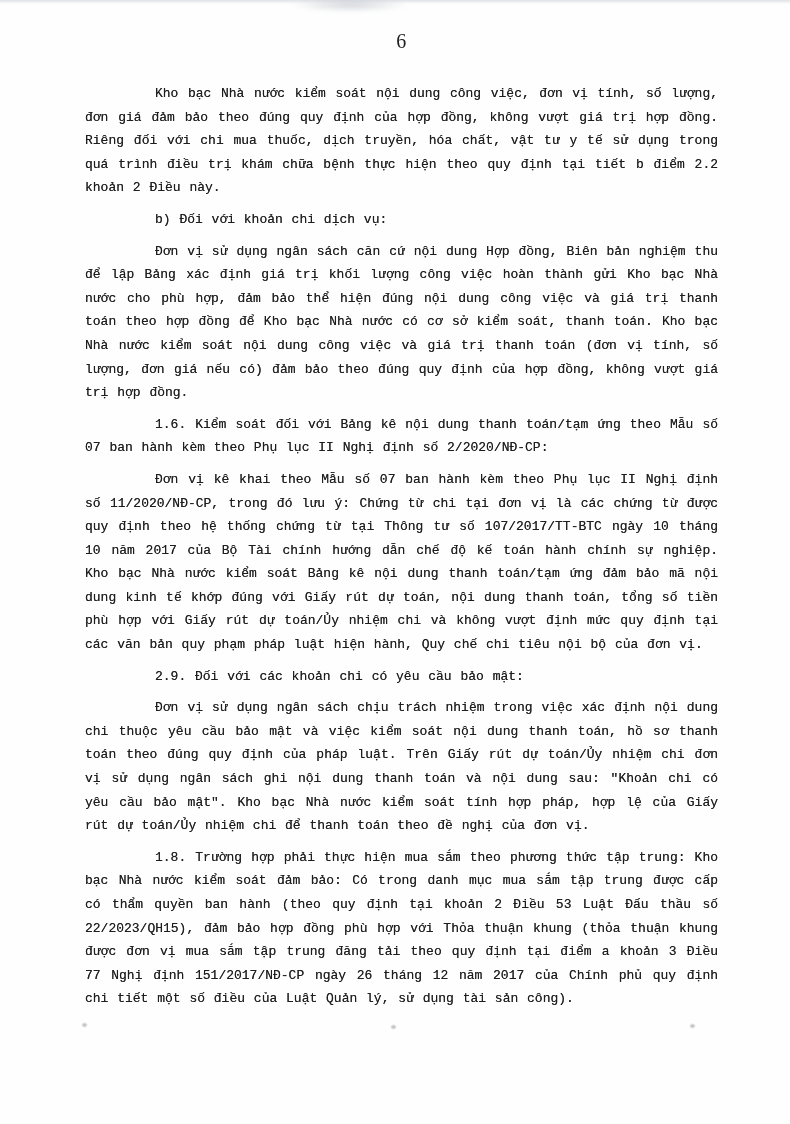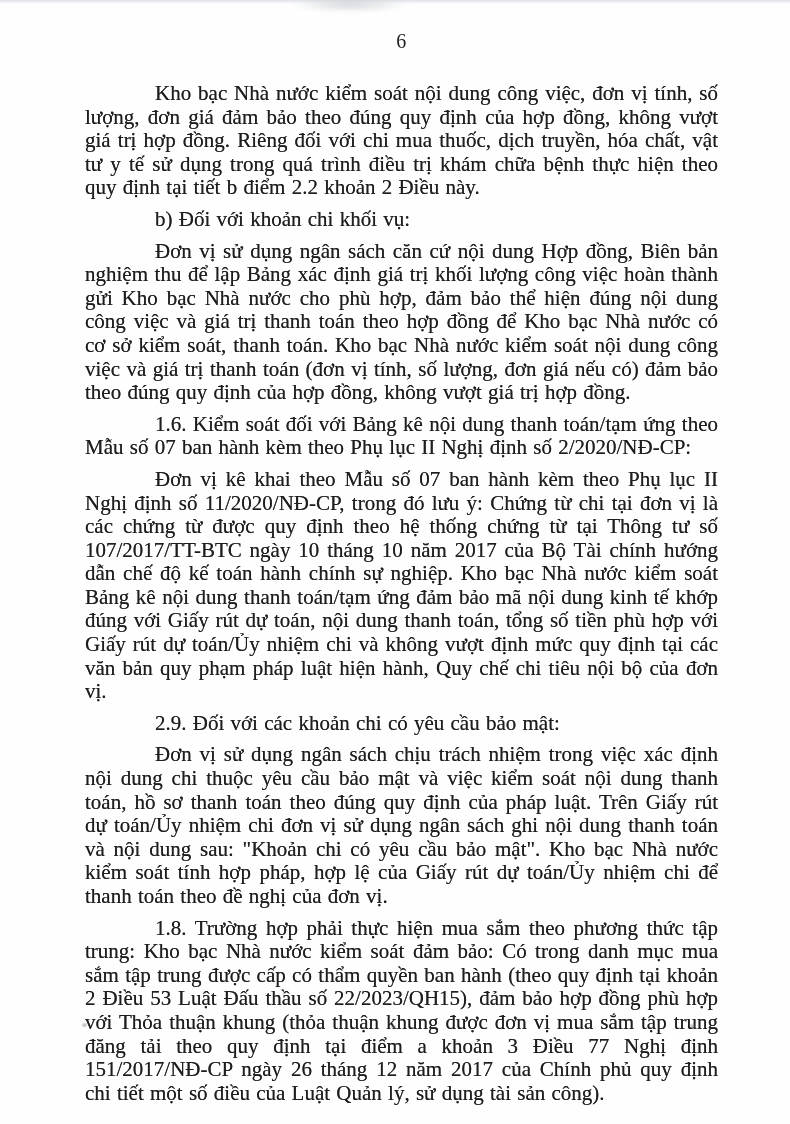--- a/index.html
+++ b/index.html
@@ -57,43 +57,44 @@
     letter-spacing: 0.5px;
   }
   .content {
     position: absolute;
     top: 82px;
     left: 85px;
     width: 633px;
   }
   .content p {
     margin: 0 0 8px 0;
-    font-size: 21px;
+    font-size: 13px;
     line-height: 23.6px;
     text-align: justify;
     text-indent: 70px;
     word-spacing: 1px;
     
     text-shadow: 0 0 0.45px rgba(30,30,30,0.75);
+    font-family: Liberation Mono, monospace;
   }
 </style>
 </head>
 <body>
 
 <div class="page">
 
   <div class="scan-top-edge"></div>
   <div class="scan-smudge"></div>
 
   <div class="page-number">6</div>
 
   <div class="content">
     <p>Kho bạc Nhà nước kiểm soát nội dung công việc, đơn vị tính, số lượng, đơn giá đảm bảo theo đúng quy định của hợp đồng, không vượt giá trị hợp đồng. Riêng đối với chi mua thuốc, dịch truyền, hóa chất, vật tư y tế sử dụng trong quá trình điều trị khám chữa bệnh thực hiện theo quy định tại tiết b điểm 2.2 khoản 2 Điều này.</p>
 
-    <p>b) Đối với khoản chi khối vụ:</p>
+    <p>b) Đối với khoản chi dịch vụ:</p>
 
     <p>Đơn vị sử dụng ngân sách căn cứ nội dung Hợp đồng, Biên bản nghiệm thu để lập Bảng xác định giá trị khối lượng công việc hoàn thành gửi Kho bạc Nhà nước cho phù hợp, đảm bảo thể hiện đúng nội dung công việc và giá trị thanh toán theo hợp đồng để Kho bạc Nhà nước có cơ sở kiểm soát, thanh toán. Kho bạc Nhà nước kiểm soát nội dung công việc và giá trị thanh toán (đơn vị tính, số lượng, đơn giá nếu có) đảm bảo theo đúng quy định của hợp đồng, không vượt giá trị hợp đồng.</p>
 
     <p>1.6. Kiểm soát đối với Bảng kê nội dung thanh toán/tạm ứng theo Mẫu số 07 ban hành kèm theo Phụ lục II Nghị định số 2/2020/NĐ-CP:</p>
 
     <p>Đơn vị kê khai theo Mẫu số 07 ban hành kèm theo Phụ lục II Nghị định số 11/2020/NĐ-CP, trong đó lưu ý: Chứng từ chi tại đơn vị là các chứng từ được quy định theo hệ thống chứng từ tại Thông tư số 107/2017/TT-BTC ngày 10 tháng 10 năm 2017 của Bộ Tài chính hướng dẫn chế độ kế toán hành chính sự nghiệp. Kho bạc Nhà nước kiểm soát Bảng kê nội dung thanh toán/tạm ứng đảm bảo mã nội dung kinh tế khớp đúng với Giấy rút dự toán, nội dung thanh toán, tổng số tiền phù hợp với Giấy rút dự toán/Ủy nhiệm chi và không vượt định mức quy định tại các văn bản quy phạm pháp luật hiện hành, Quy chế chi tiêu nội bộ của đơn vị.</p>
 
     <p>2.9. Đối với các khoản chi có yêu cầu bảo mật:</p>
 
     <p>Đơn vị sử dụng ngân sách chịu trách nhiệm trong việc xác định nội dung chi thuộc yêu cầu bảo mật và việc kiểm soát nội dung thanh toán, hồ sơ thanh toán theo đúng quy định của pháp luật. Trên Giấy rút dự toán/Ủy nhiệm chi đơn vị sử dụng ngân sách ghi nội dung thanh toán và nội dung sau: "Khoản chi có yêu cầu bảo mật". Kho bạc Nhà nước kiểm soát tính hợp pháp, hợp lệ của Giấy rút dự toán/Ủy nhiệm chi để thanh toán theo đề nghị của đơn vị.</p>

